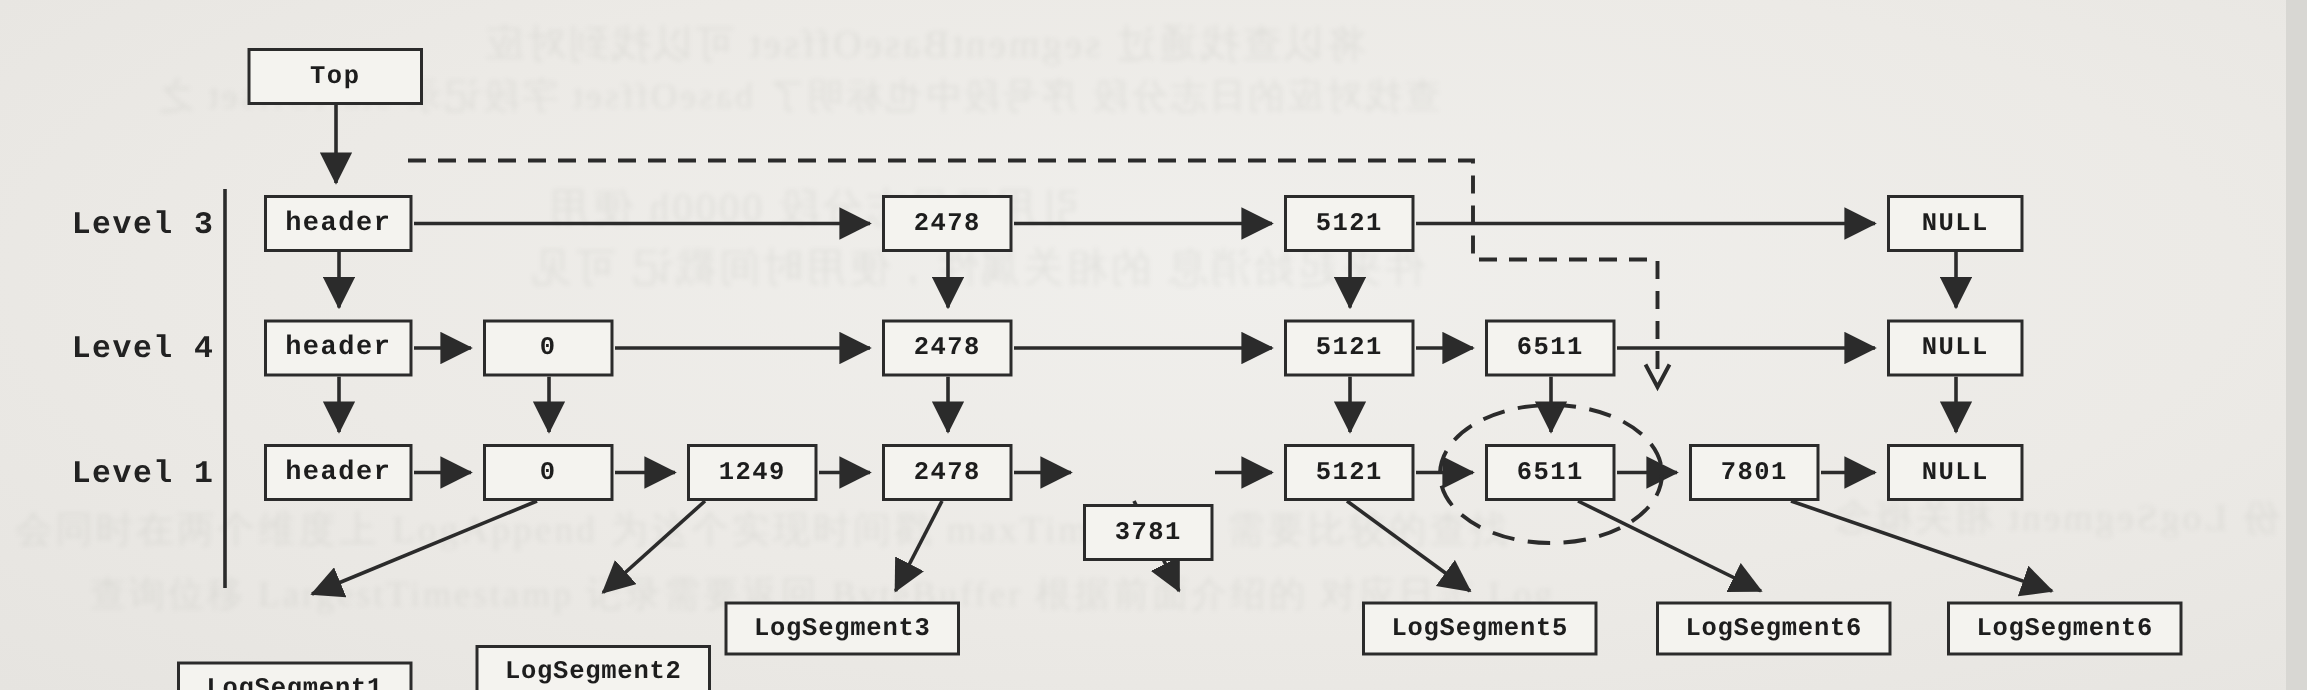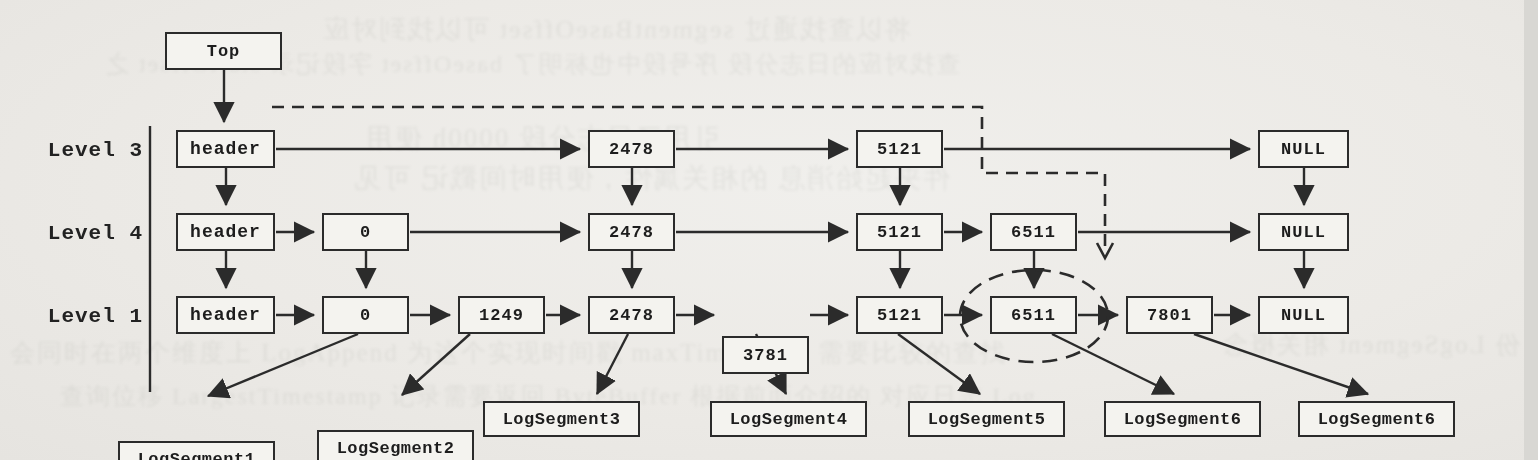--- a/index.html
+++ b/index.html
@@ -148,18 +148,17 @@
   <div class="node" style="left:588px;top:296px;width:83px;">2478</div>
   <div class="node" style="left:722px;top:296px;width:83px;margin-top:40px;">3781</div>
   <div class="node" style="left:856px;top:296px;width:83px;">5121</div>
   <div class="node" style="left:990px;top:296px;width:83px;">6511</div>
   <div class="node" style="left:1126px;top:296px;width:83px;">7801</div>
   <div class="node" style="left:1258px;top:296px;width:87px;">NULL</div>
 
   <div class="seg" style="left:118px;top:401px;width:153px;margin-top:40px;">LogSegment1</div>
   <div class="seg" style="left:317px;top:401px;width:153px;margin-top:29px;">LogSegment2</div>
   <div class="seg" style="left:483px;top:401px;width:153px;">LogSegment3</div>
-  <div class="seg" style="left:710px;top:401px;width:153px;">LogSegment4</div>
   <div class="seg" style="left:908px;top:401px;width:153px;">LogSegment5</div>
   <div class="seg" style="left:1104px;top:401px;width:153px;">LogSegment6</div>
   <div class="seg" style="left:1298px;top:401px;width:153px;">LogSegment6</div>
 
 </div>
 
 </body></html>

